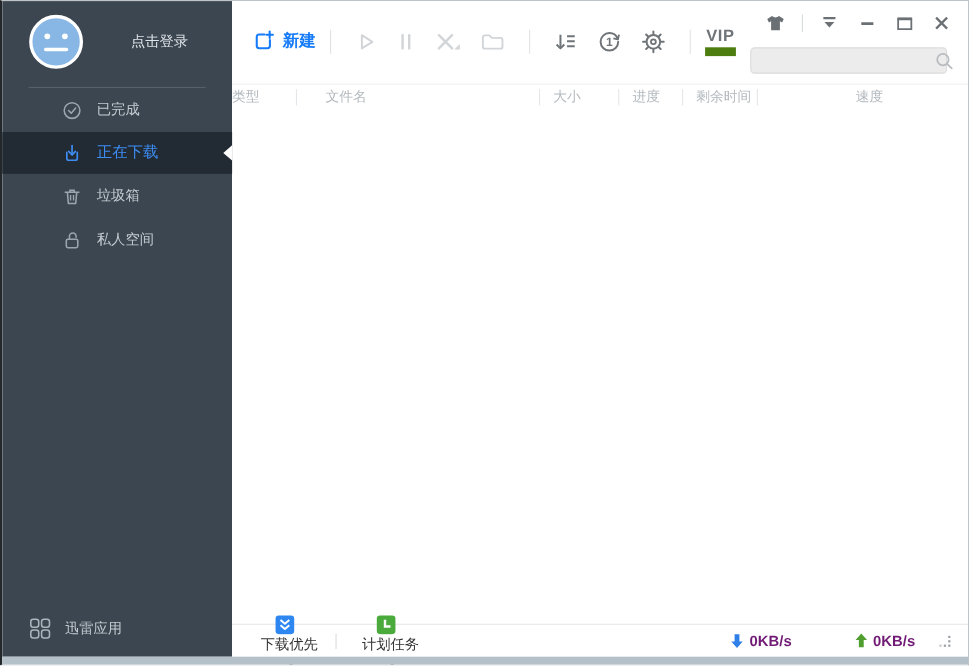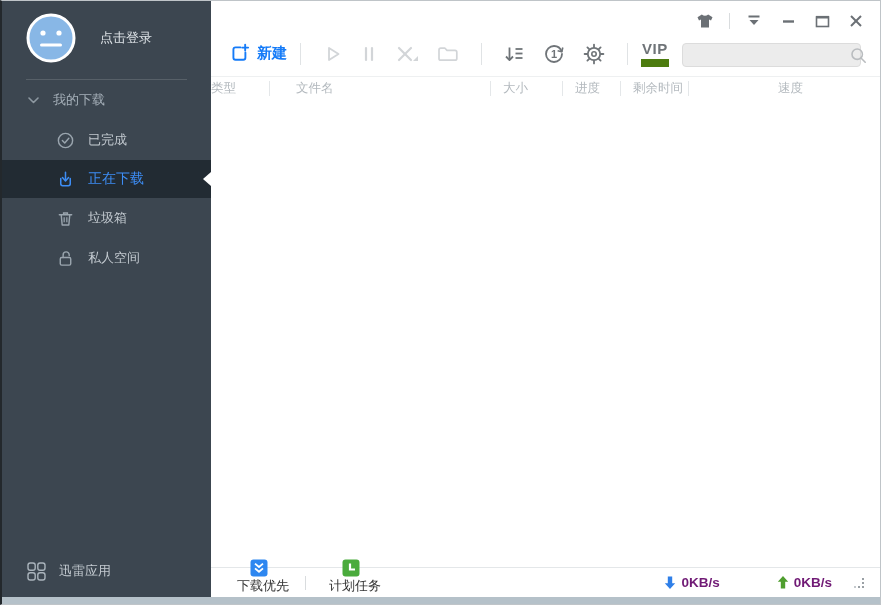--- a/index.html
+++ b/index.html
@@ -4,21 +4,21 @@
 <style>
   * { margin:0; padding:0; box-sizing:border-box; }
   html,body { width:881px; height:605px; }
   body { font-family:"Liberation Sans","DejaVu Sans",sans-serif; background:#fff; }
   .window { width:881px; height:605px; border:1px solid #bfc4c8; border-left:2px solid #23282c;
             display:flex; flex-direction:column; overflow:hidden; background:#fff; }
   .body { flex:1; display:flex; min-height:0; }
 
   
   .sidebar { width:209px; background:#3c4650; color:#c6cdd3; display:flex; flex-direction:column; flex-shrink:0; }
-  .user { display:flex; align-items:center; padding:12px 0 10px 24px; cursor:pointer; }
+  .user { display:flex; align-items:center; padding:12px 0 10px 24px; cursor:pointer;gap:19px; }
   .avatar { width:50px; height:50px; flex-shrink:0; }
   .login-label { margin-left:24px; font-size:13px; color:#dfe4e8; }
   .side-divider { height:1px; background:rgba(255,255,255,0.14); margin:6px 24px 0 24px; }
   .side-section { display:flex; align-items:center; height:40px; padding-left:26px; font-size:13px; color:#a7b1ba; cursor:pointer; }
   .side-section span { margin-left:14px; }
   .side-item { position:relative; display:flex; align-items:center; height:40px; padding-left:54px; font-size:13px; color:#c3cad0; cursor:pointer; }
   .side-item .lbl { margin-left:13px; }
   .side-item.selected { background:#222b33; height:38px; color:#3d8df5; font-size:14px; }
   .notch { position:absolute; right:0; top:50%; margin-top:-7px; width:0; height:0;
            border-top:7px solid transparent; border-bottom:7px solid transparent; border-right:8px solid #ffffff; }
@@ -26,21 +26,21 @@
   .side-footer { display:flex; align-items:center; height:52px; padding-left:24px; font-size:13px; color:#c3cad0; cursor:pointer; }
   .side-footer .lbl { margin-left:12px; }
 
   
   .main { flex:1; display:flex; flex-direction:column; background:#fff; min-width:0; }
   .topbar { position:relative; height:75px; flex-shrink:0; }
   .win-controls { position:absolute; top:10px; right:14px; display:flex; align-items:center; gap:14px; }
   .win-controls .vdiv { width:1px; height:16px; background:#d9dcde; }
   .wbtn { display:flex; align-items:center; justify-content:center; width:20px; height:20px; cursor:pointer; }
 
-  .tools { position:absolute; left:18px; top:40px; display:flex; align-items:center; }
+  .tools { position:absolute; left:18px; top:24px; display:flex; align-items:center; }
   .newbtn { display:flex; align-items:center; cursor:pointer; }
   .newbtn .txt { margin-left:7px; font-size:15px; font-weight:bold; color:#157bf8; }
   .tdiv { width:1px; height:22px; background:#e0e3e5; margin:0 13px; }
   .tbtn { display:flex; align-items:center; justify-content:center; padding:0 8px; cursor:pointer; }
   .tbtn.disabled { cursor:default; }
   .vip { font-size:15px; font-weight:bold; color:#6f7478; letter-spacing:0.5px;
          border-bottom:8px solid #4d7c0f; line-height:1.1; padding:0 1px 1px 1px; cursor:pointer; }
   .searchbox { position:absolute; top:42px; right:19px; width:179px; height:24px; background:#ececec;
                border:1px solid #dcdcdc; border-radius:4px; display:flex; align-items:center; }
   .searchbox input { flex:1; border:none; outline:none; background:transparent; font-size:12px; padding:0 4px 0 8px; color:#444; }
@@ -84,26 +84,20 @@
             <circle cx="25" cy="25" r="23" fill="#88b7e6" stroke="#ffffff" stroke-width="3"></circle>
             <circle cx="17" cy="20" r="2.6" fill="#ffffff"></circle>
             <circle cx="33" cy="20" r="2.6" fill="#ffffff"></circle>
             <line x1="15.5" y1="32" x2="34.5" y2="32" stroke="#ffffff" stroke-width="3" stroke-linecap="round"></line>
           </svg>
         </div>
         <span class="login-label">点击登录</span>
       </div>
       <div class="side-divider"></div>
 
-      <div class="side-section">
-        <svg width="11" height="7" viewBox="0 0 11 7">
-          <polyline points="1,1 5.5,5.5 10,1" fill="none" stroke="#8d98a1" stroke-width="1.6" stroke-linecap="round" stroke-linejoin="round"></polyline>
-        </svg>
-        <span>我的下载</span>
-      </div>
 
       <nav>
         <div class="side-item">
           <svg width="19" height="19" viewBox="0 0 20 20">
             <circle cx="10" cy="10" r="7.5" fill="none" stroke="#9aa5ae" stroke-width="1.5"></circle>
             <polyline points="6.7,10 9.2,12.6 13.5,7.6" fill="none" stroke="#9aa5ae" stroke-width="1.5" stroke-linecap="round" stroke-linejoin="round"></polyline>
           </svg>
           <span class="lbl">已完成</span>
         </div>
 

